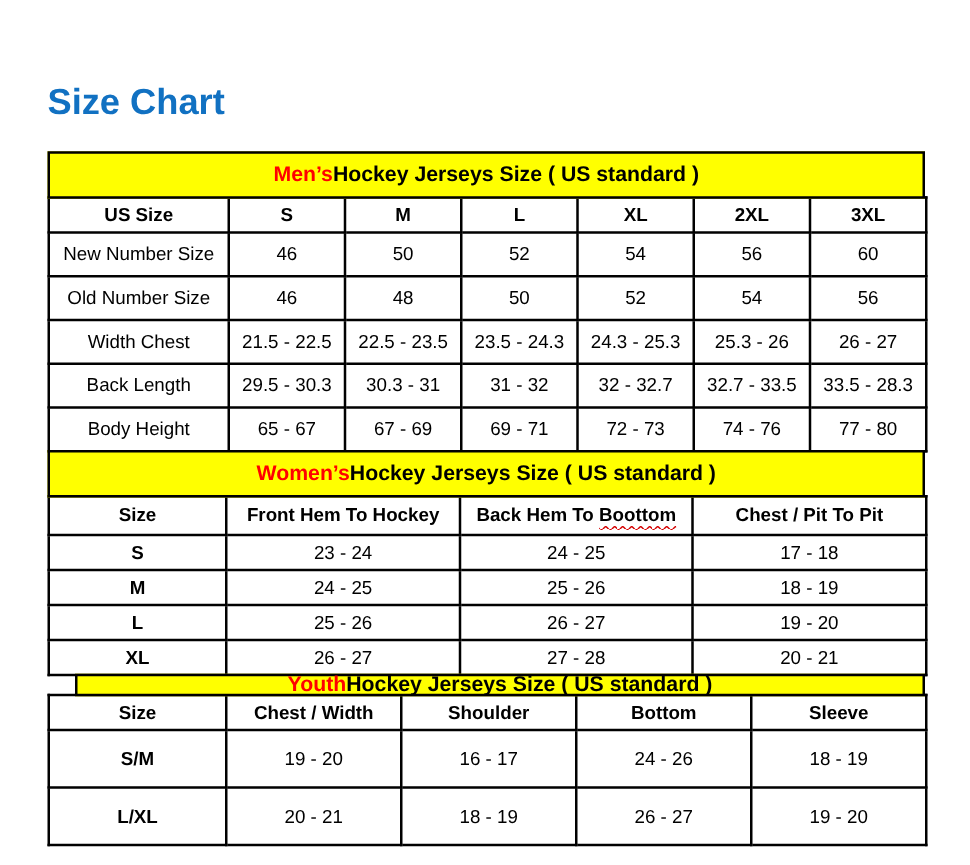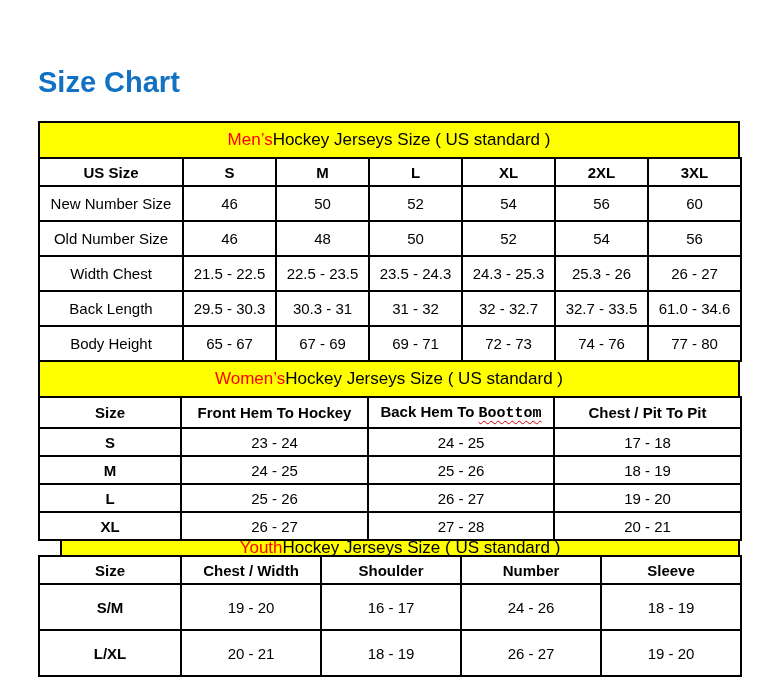--- a/index.html
+++ b/index.html
@@ -27,21 +27,21 @@
     top: 121px;
     width: 702px;
   }
   .band {
     border: 2px solid var(--border-color, #000);
     background: var(--band-bg, #FFFF00);
     height: 38px;
     display: flex;
     align-items: center;
     justify-content: center;
-    font-weight: normal;
+    font-weight: bold;
     font-size: 17px;
     position: relative;
     z-index: 2;
   }
   .band + table, table + .band { margin-top: -2px; }
   .band .red-word { color: var(--accent-red, #FF0000); }
   .band-youth { height: 18px; margin-left: 22px; }
   table {
     width: 100%;
     border-collapse: collapse;
@@ -64,21 +64,20 @@
   .tbl-mens th  { height: 28px; }
   .tbl-mens td  { height: 35px; }
   .tbl-womens th { height: 31px; }
   .tbl-womens td { height: 28px; }
   .tbl-youth th { height: 28px; }
   .tbl-youth td { height: 46px; }
   .sp-error {
     text-decoration: underline wavy #d40000;
     text-decoration-thickness: 1px;
     text-underline-offset: 3px;
-    font-family: Liberation Mono, monospace;
   }
 </style>
 </head>
 <body>
 
 <div class="page-title">Size Chart</div>
 
 <div class="chart-wrap">
 
   <div class="band">
@@ -133,21 +132,21 @@
       <td>25.3 - 26</td>
       <td>26 - 27</td>
     </tr>
     <tr>
       <td>Back Length</td>
       <td>29.5 - 30.3</td>
       <td>30.3 - 31</td>
       <td>31 - 32</td>
       <td>32 - 32.7</td>
       <td>32.7 - 33.5</td>
-      <td>61.0 - 34.6</td>
+      <td>33.5 - 28.3</td>
     </tr>
     <tr>
       <td>Body Height</td>
       <td>65 - 67</td>
       <td>67 - 69</td>
       <td>69 - 71</td>
       <td>72 - 73</td>
       <td>74 - 76</td>
       <td>77 - 80</td>
     </tr>
@@ -211,21 +210,21 @@
         <col style="width:140px">
         <col style="width:140px">
         <col style="width:140px">
         <col style="width:140px">
     </colgroup>
     <tbody>
         <tr>
       <th>Size</th>
       <th>Chest / Width</th>
       <th>Shoulder</th>
-      <th>Number</th>
+      <th>Bottom</th>
       <th>Sleeve</th>
     </tr>
     <tr>
       <td class="size-label">S/M</td>
       <td>19 - 20</td>
       <td>16 - 17</td>
       <td>24 - 26</td>
       <td>18 - 19</td>
     </tr>
     <tr>

